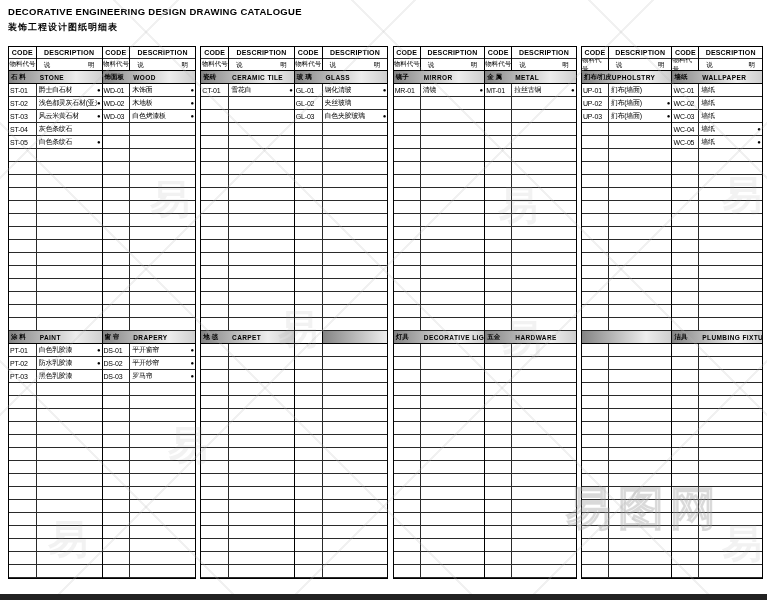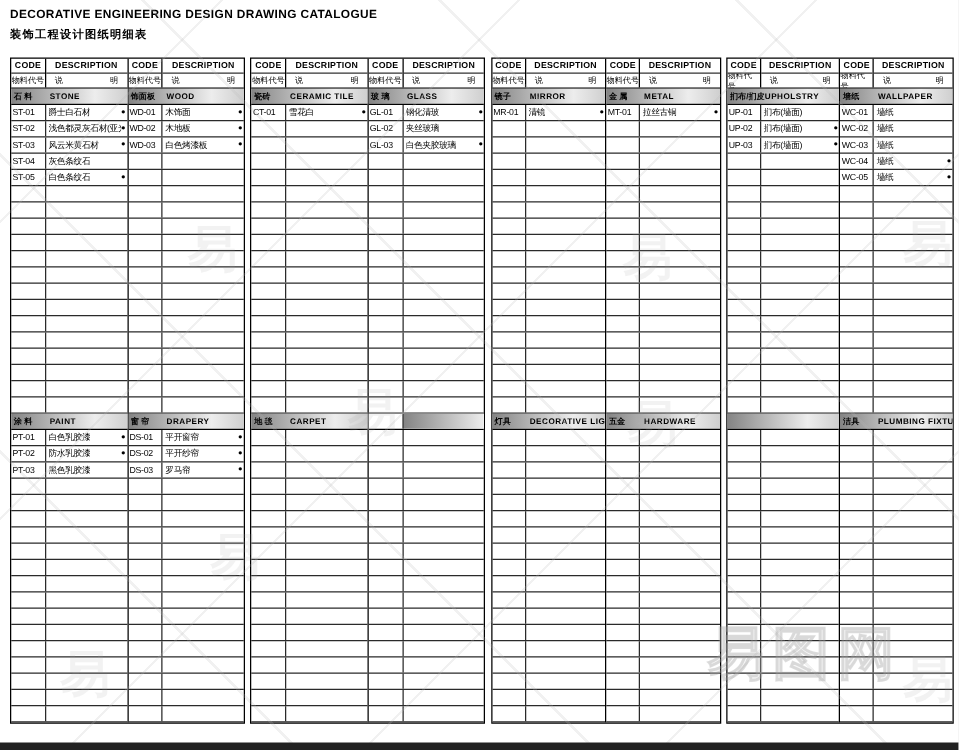--- a/index.html
+++ b/index.html
@@ -39,21 +39,21 @@
   .cell-desc{flex:1;display:flex;align-items:center;justify-content:space-between;font-size:7px;
              padding:0 1px 0 2px;overflow:hidden;min-width:0;}
   .desc-text{white-space:nowrap;overflow:hidden;letter-spacing:-.3px;}
   .dot{font-size:6px;line-height:1;flex-shrink:0;}
   
   .watermark{position:absolute;inset:0;pointer-events:none;z-index:6;
     background-image:
       repeating-linear-gradient(45deg,rgba(185,185,185,.20) 0 2px,transparent 2px 168px),
       repeating-linear-gradient(-45deg,rgba(185,185,185,.20) 0 2px,transparent 2px 168px);}
   .wm-glyph{position:absolute;font-size:40px;color:rgba(160,160,160,.14);font-weight:bold;}
-  .wm-ghost{position:absolute;left:566px;top:492px;font-size:46px;font-weight:bold;letter-spacing:6px;
+  .wm-ghost{position:absolute;left:566px;top:478px;font-size:46px;font-weight:bold;letter-spacing:6px;
             color:rgba(200,200,200,.16);-webkit-text-stroke:1px rgba(150,150,150,.30);white-space:nowrap;}
   .bottom-bar{position:absolute;left:0;bottom:0;width:767px;height:6px;background:#222;z-index:7;}
 </style>
 </head>
 <body>
 
 <div class="page">
   <div class="title">DECORATIVE ENGINEERING DESIGN DRAWING CATALOGUE</div>
   <div class="subtitle">装饰工程设计图纸明细表</div>
   <div class="groups" id="groups">

